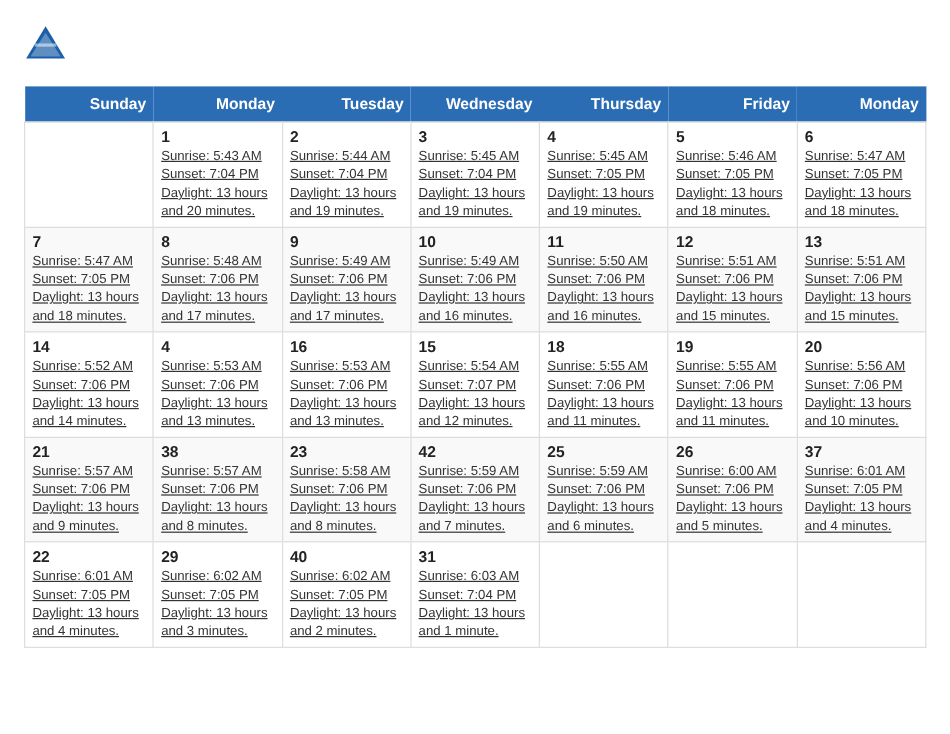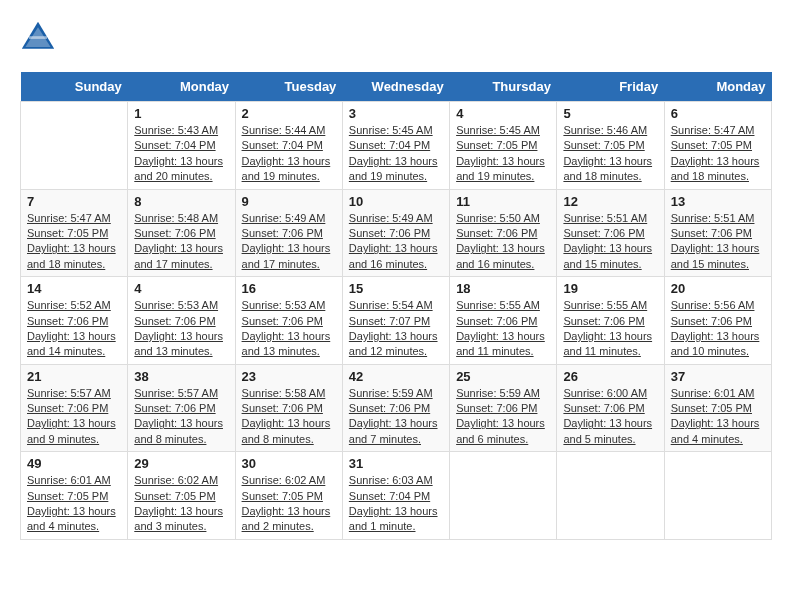--- a/index.html
+++ b/index.html
@@ -227,29 +227,29 @@
           <span class="day-num">26</span>
           <div class="day-info">Sunrise: 6:00 AM<br>Sunset: 7:06 PM<br>Daylight: 13 hours<br>and 5 minutes.</div>
         </td>
         <td>
           <span class="day-num">37</span>
           <div class="day-info">Sunrise: 6:01 AM<br>Sunset: 7:05 PM<br>Daylight: 13 hours<br>and 4 minutes.</div>
         </td>
       </tr>
       <tr>
         <td>
-          <span class="day-num">49</span>
+          <span class="day-num">22</span>
           <div class="day-info">Sunrise: 6:01 AM<br>Sunset: 7:05 PM<br>Daylight: 13 hours<br>and 4 minutes.</div>
         </td>
         <td>
           <span class="day-num">29</span>
           <div class="day-info">Sunrise: 6:02 AM<br>Sunset: 7:05 PM<br>Daylight: 13 hours<br>and 3 minutes.</div>
         </td>
         <td>
-          <span class="day-num">30</span>
+          <span class="day-num">40</span>
           <div class="day-info">Sunrise: 6:02 AM<br>Sunset: 7:05 PM<br>Daylight: 13 hours<br>and 2 minutes.</div>
         </td>
         <td>
           <span class="day-num">31</span>
           <div class="day-info">Sunrise: 6:03 AM<br>Sunset: 7:04 PM<br>Daylight: 13 hours<br>and 1 minute.</div>
         </td>
         <td class="empty-cell"></td>
         <td class="empty-cell"></td>
         <td class="empty-cell"></td>
       </tr>

